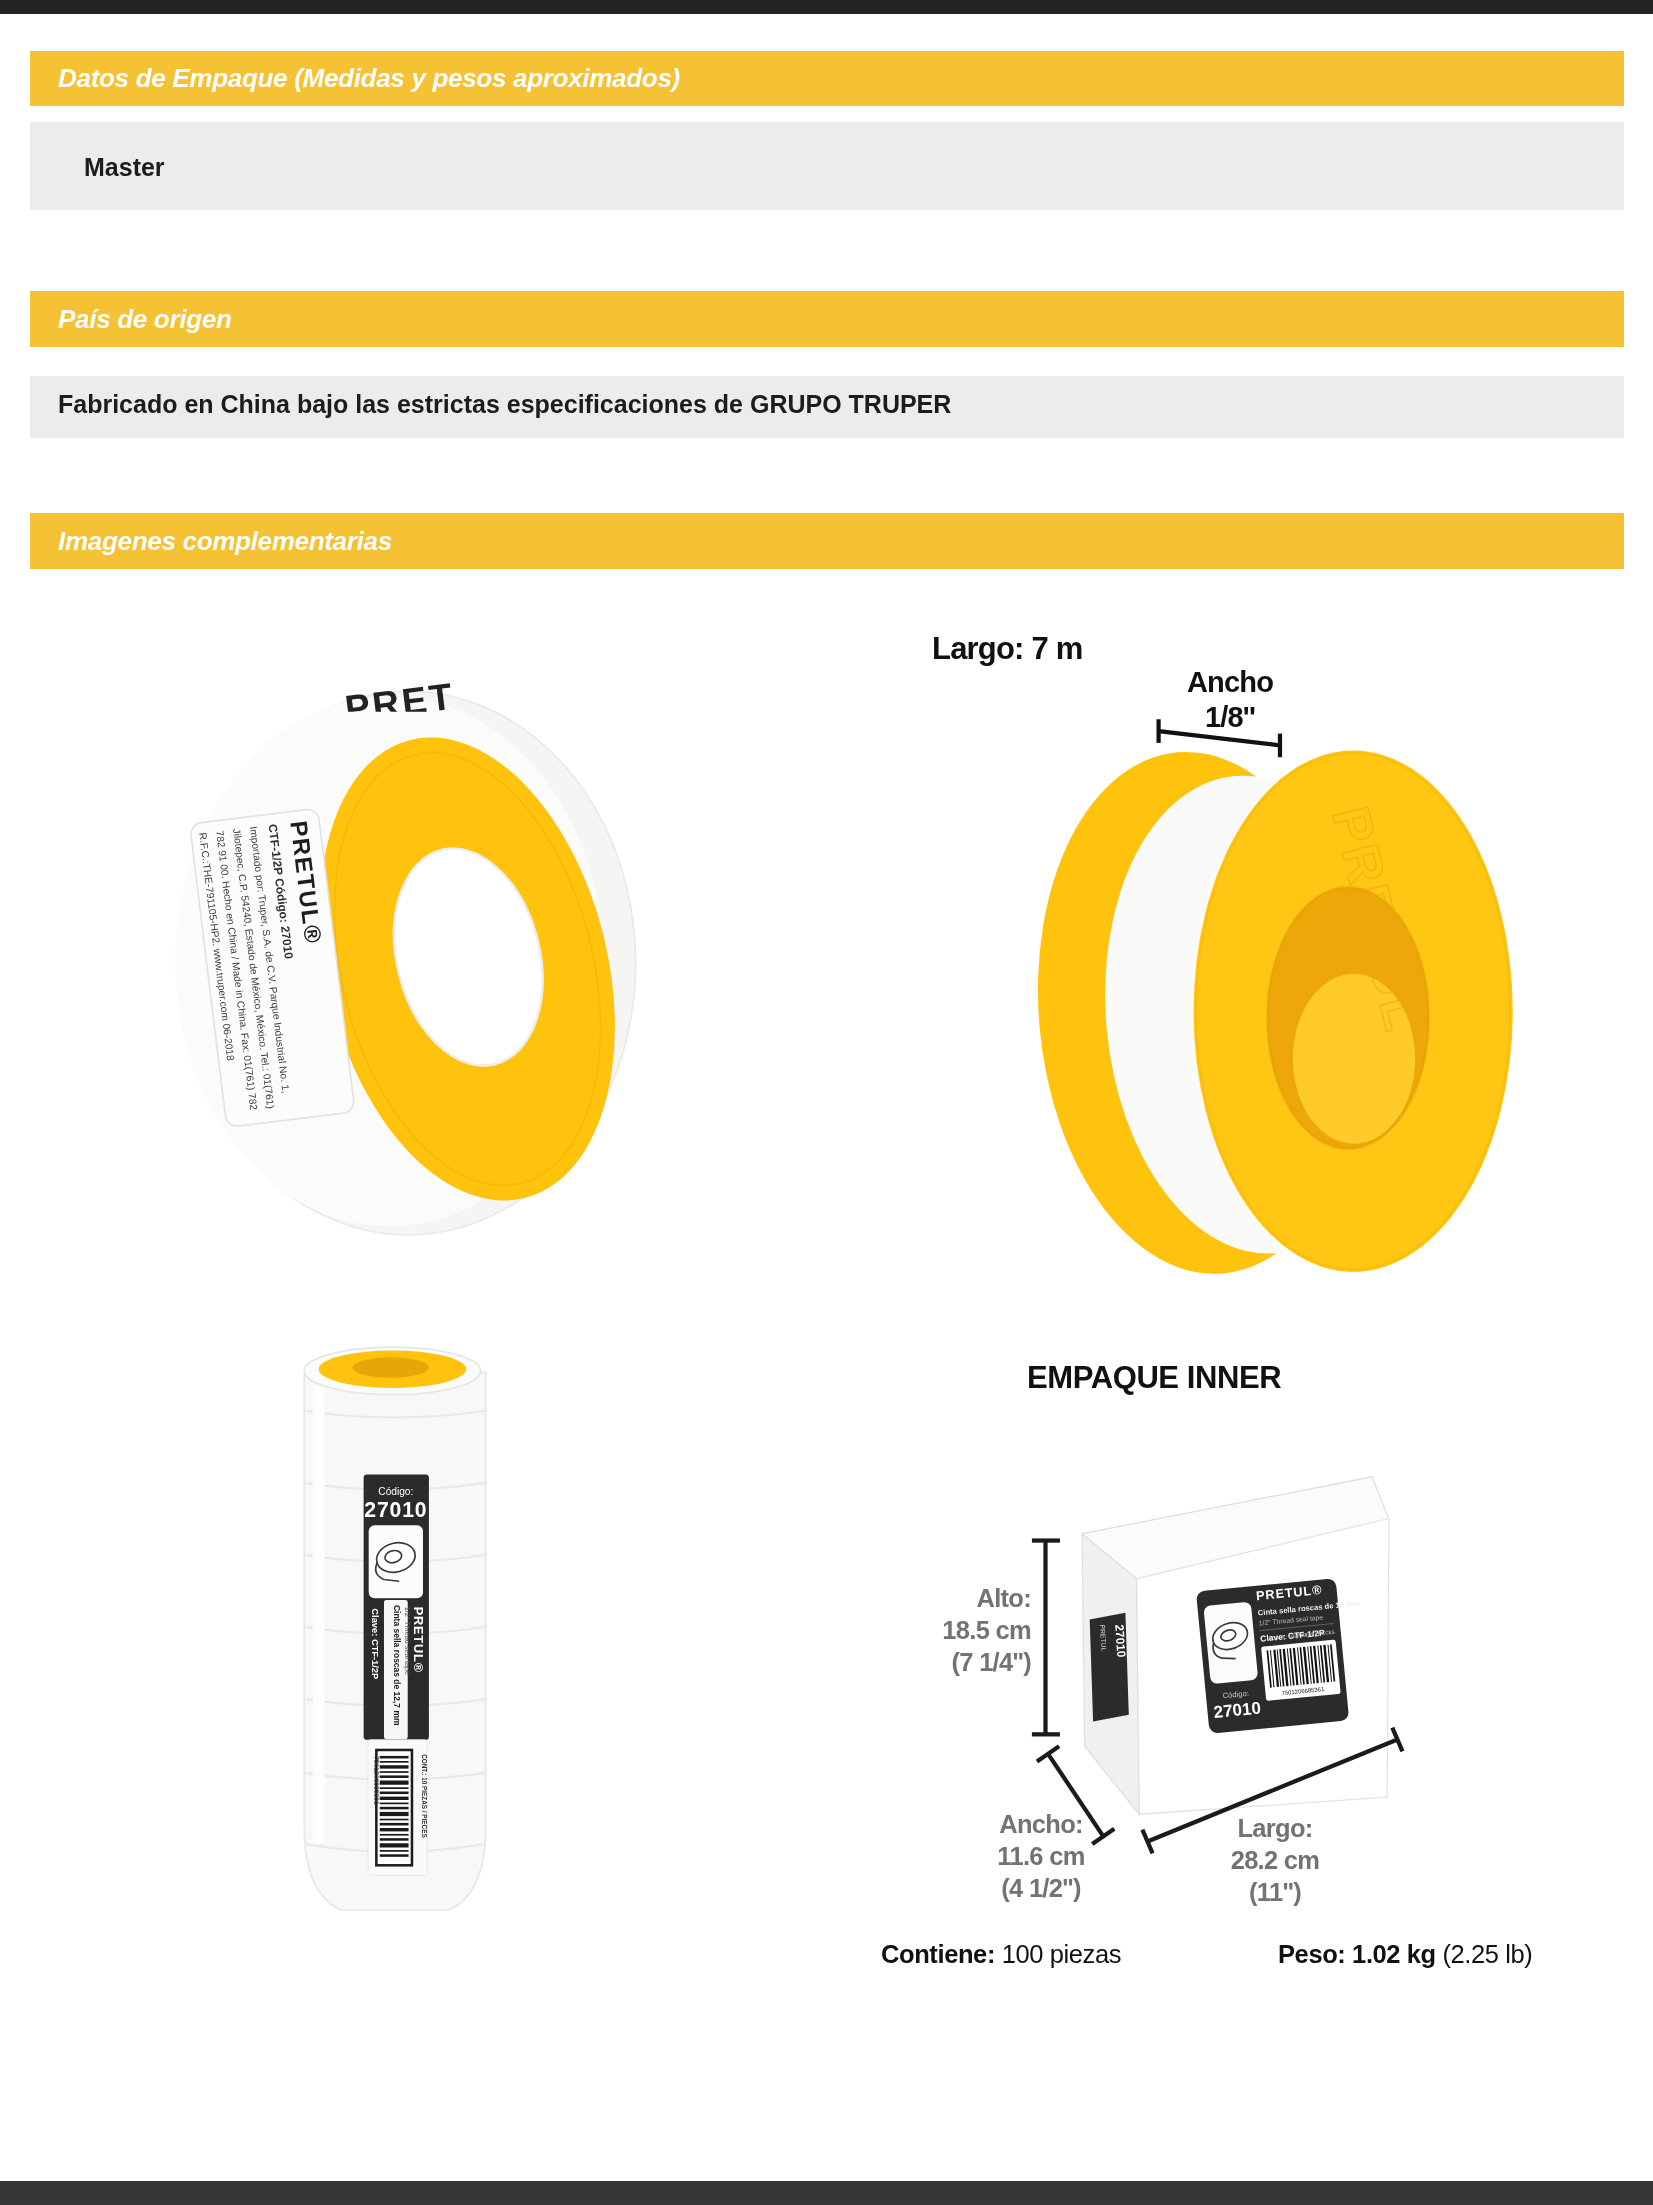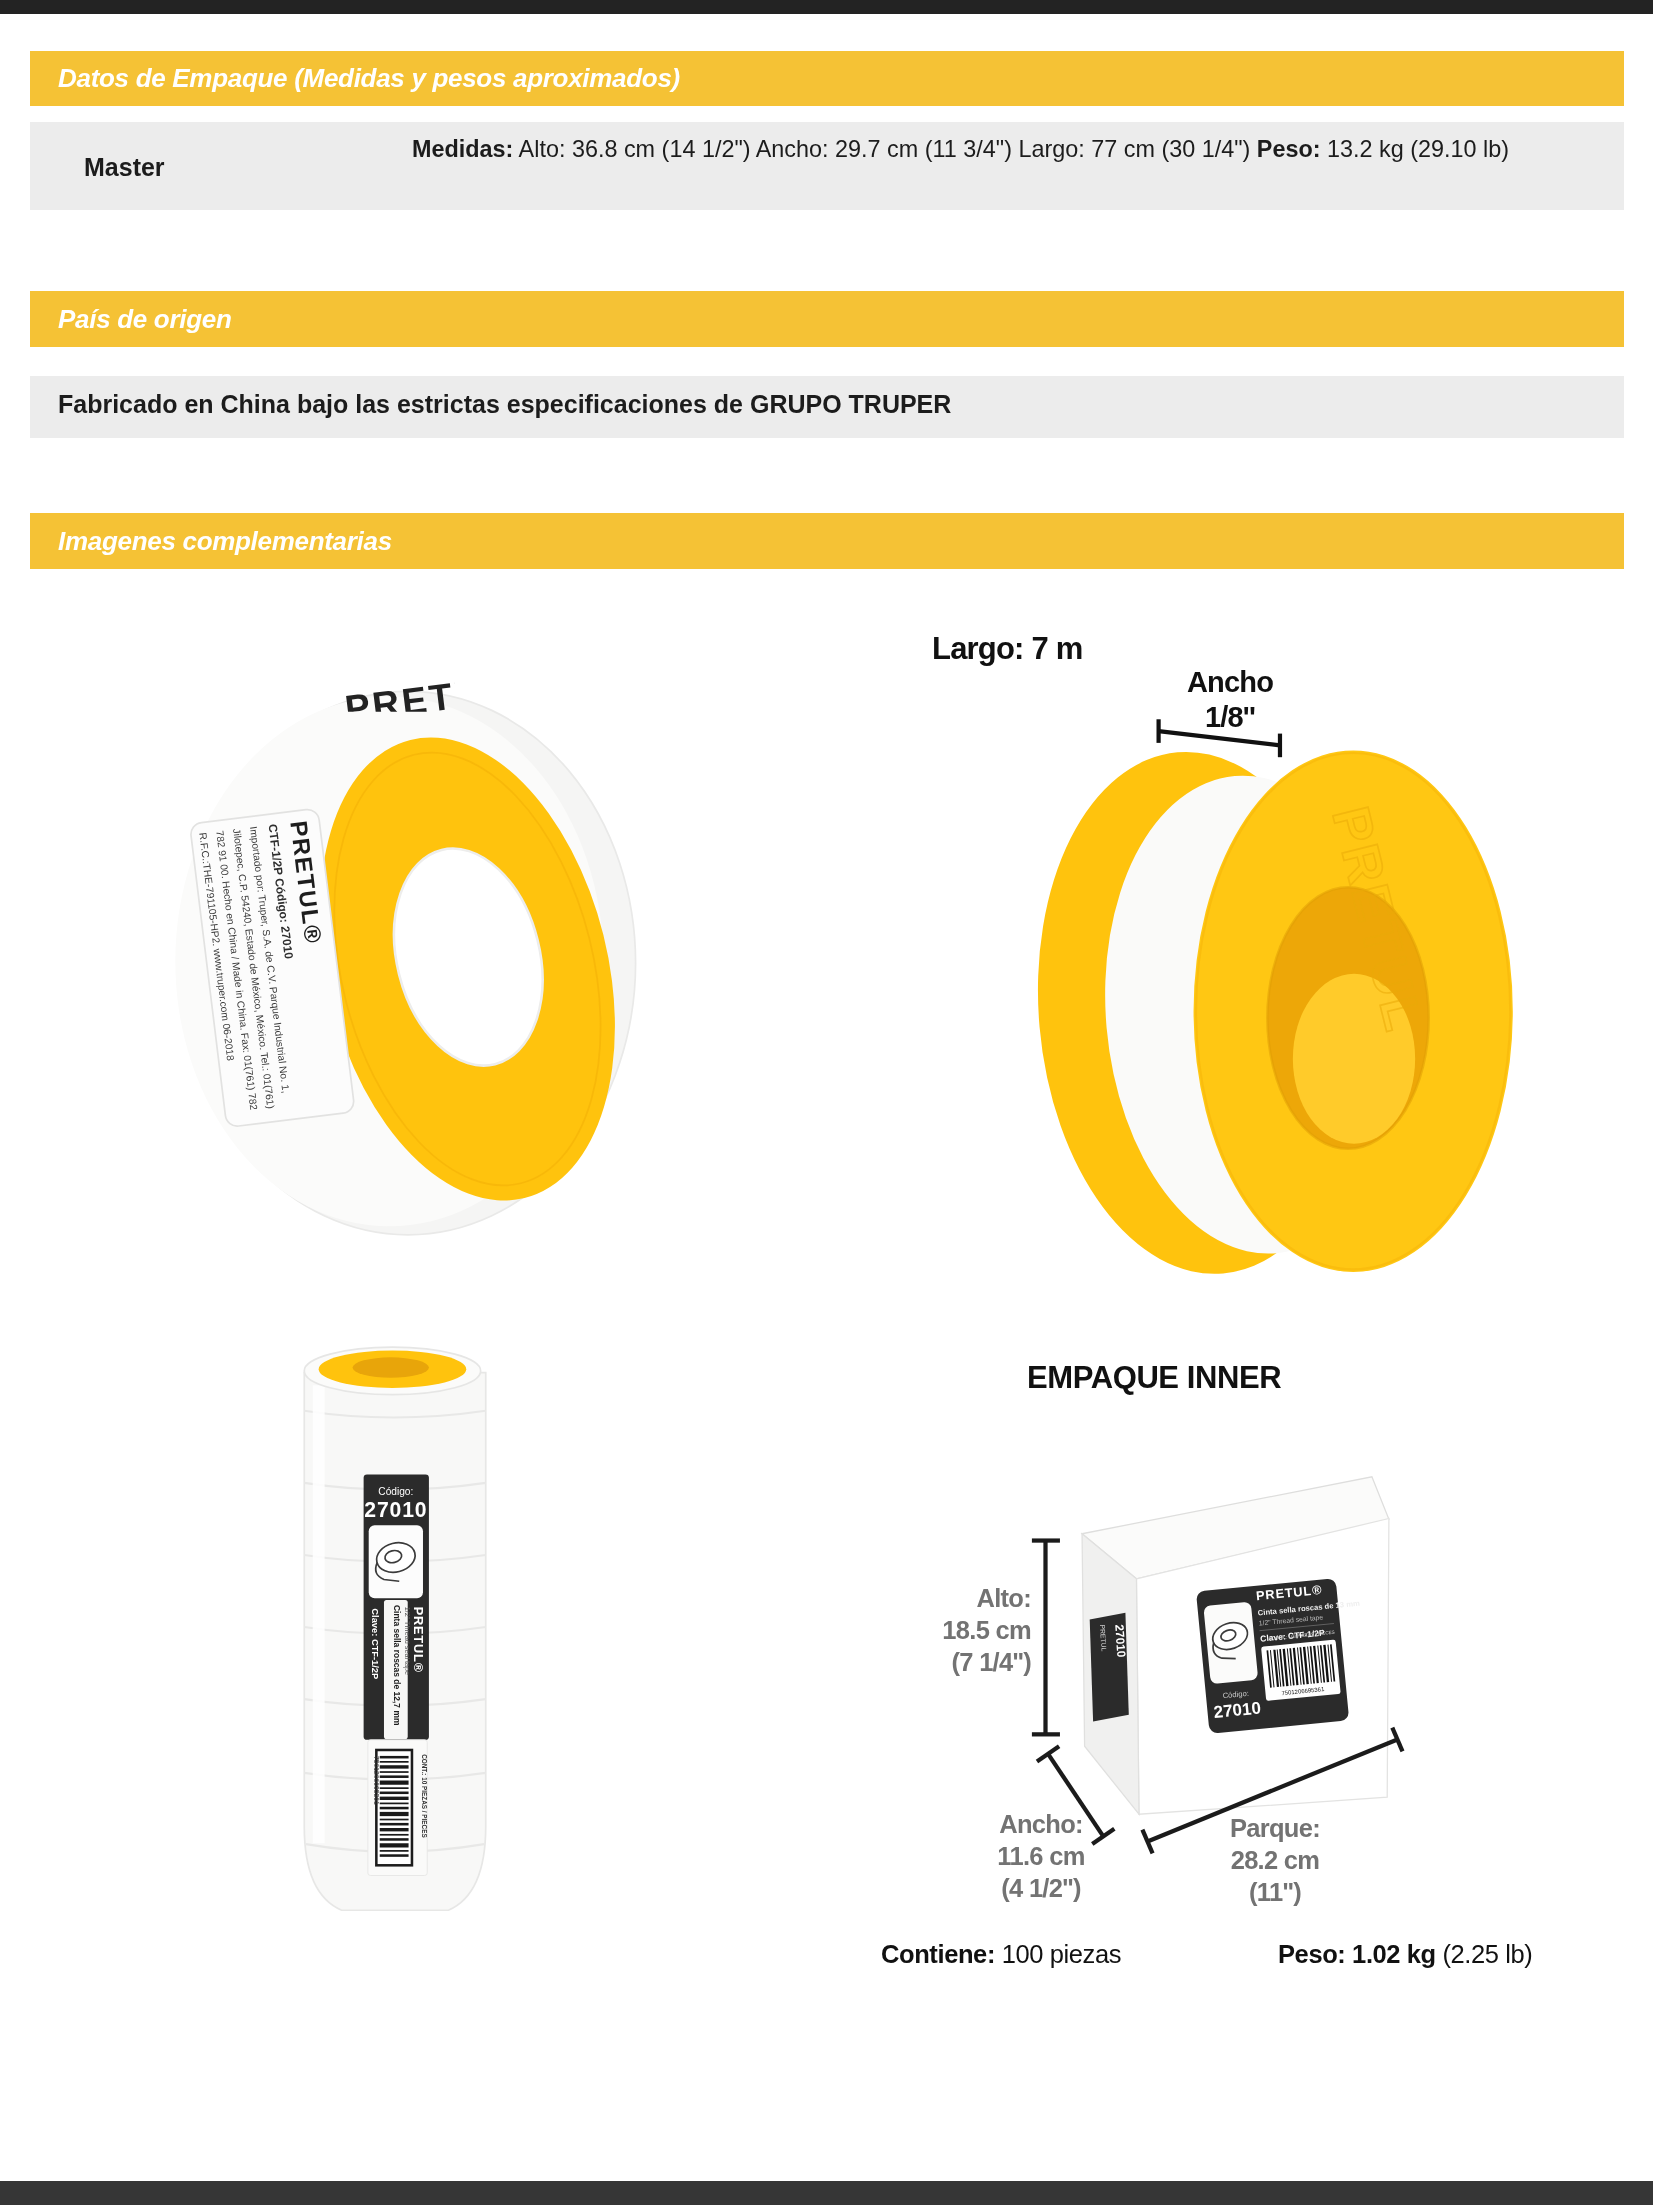--- a/index.html
+++ b/index.html
@@ -46,21 +46,20 @@
 <div class="page">
 
   <div class="topbar"></div>
 
   <div class="band band1">
     <span>Datos de Empaque (Medidas y pesos aproximados)</span>
   </div>
 
   <div class="grayrow row1">
     <div class="master">Master</div>
-    <p class="medidas"><b>Medidas:</b> <span>Alto: 36.8 cm (14 1/2") Ancho: 29.7 cm (11 3/4") Largo: 77 cm (30 1/4")</span> <b>Peso:</b> <span>13.2 kg (29.10 lb)</span></p>
   </div>
 
   <div class="band band2">
     <span>País de origen</span>
   </div>
   <div class="grayrow row2">
     <div class="origen-text">Fabricado en China bajo las estrictas especificaciones de GRUPO TRUPER</div>
   </div>
 
   <div class="band band3">
@@ -255,21 +254,21 @@
     <div>Alto:</div>
     <div>18.5 cm</div>
     <div>(7 1/4'')</div>
   </div>
   <div class="dim-block ancho-dim-block">
     <div>Ancho:</div>
     <div>11.6 cm</div>
     <div>(4 1/2'')</div>
   </div>
   <div class="dim-block largo-dim-block">
-    <div>Parque:</div>
+    <div>Largo:</div>
     <div>28.2 cm</div>
     <div>(11'')</div>
   </div>
 
   <div class="caption cap-contiene"><b>Contiene:</b> <span>100 piezas</span></div>
   <div class="caption cap-peso"><b>Peso: 1.02 kg</b> <span>(2.25 lb)</span></div>
 
   <div class="bottombar"></div>
 </div>
 

